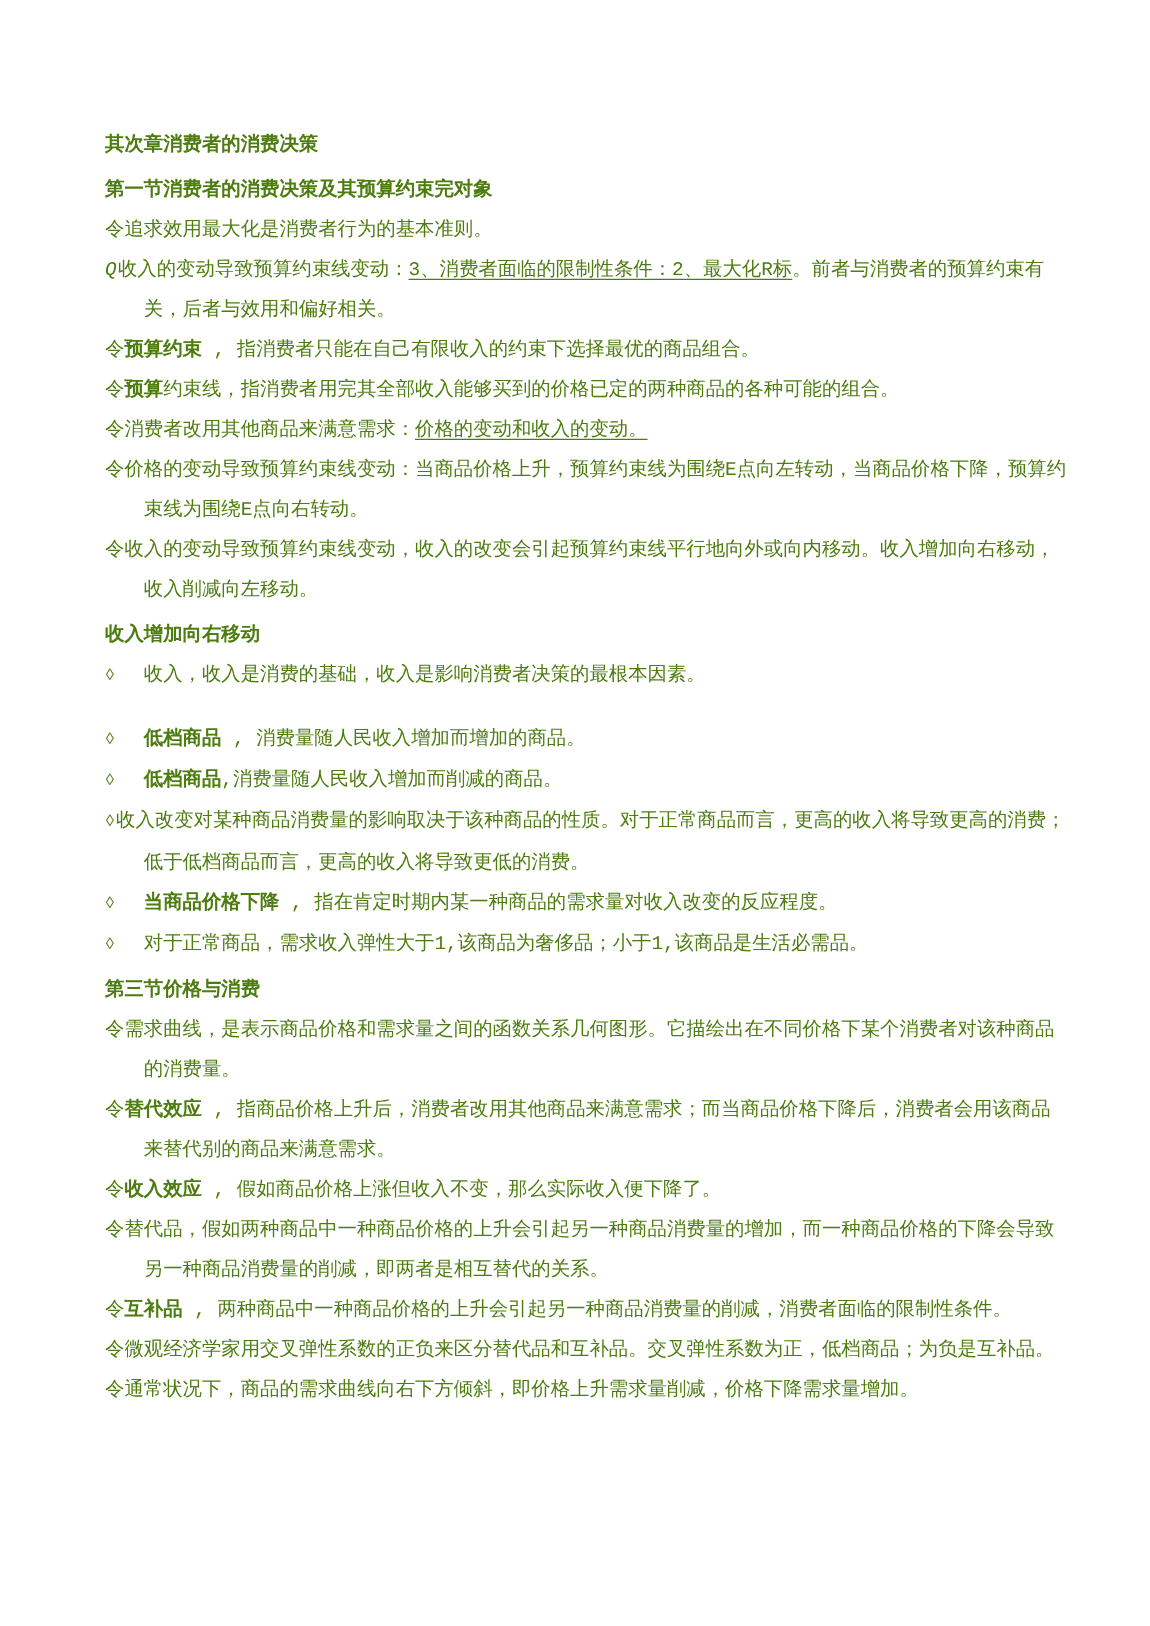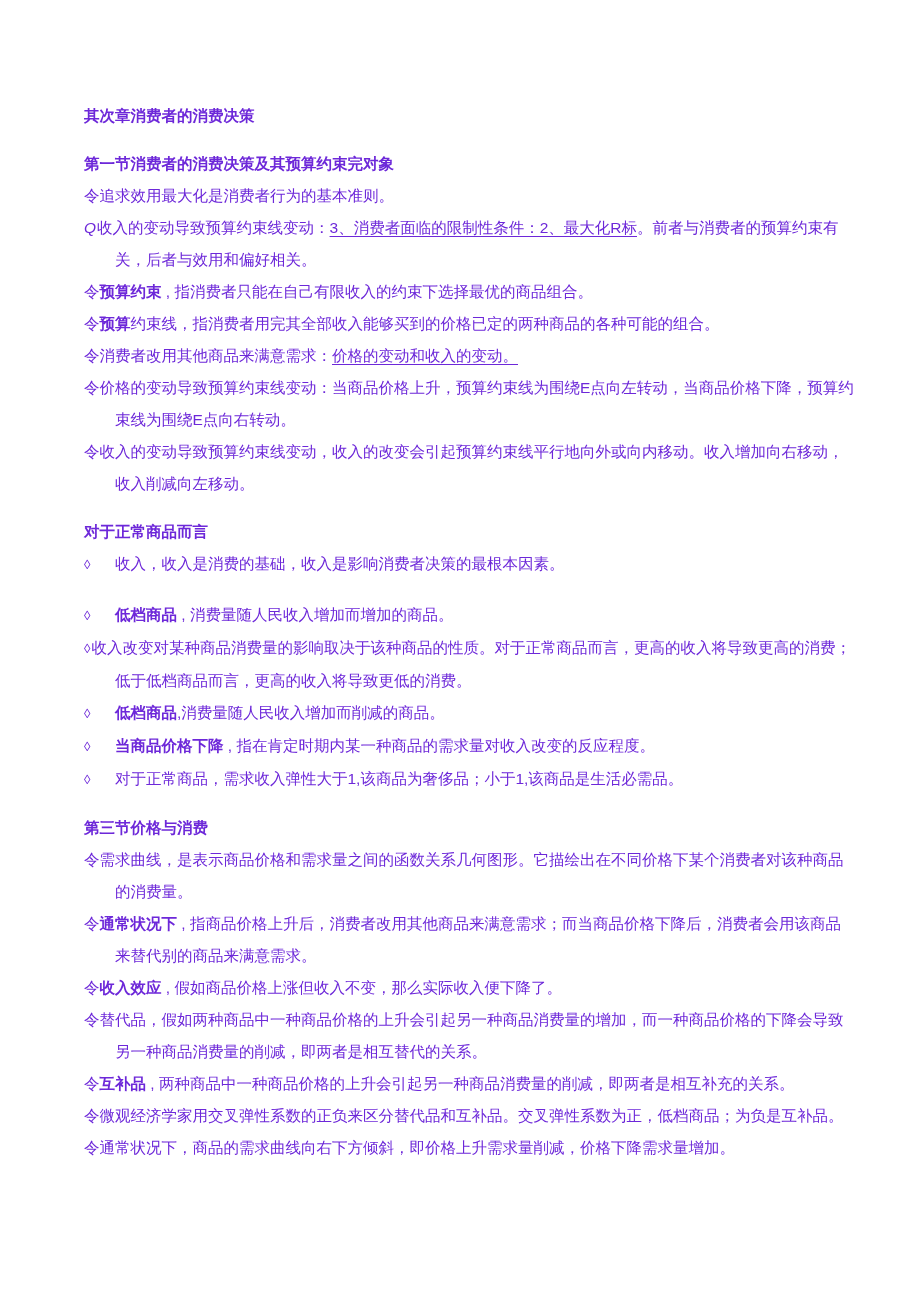--- a/index.html
+++ b/index.html
@@ -6,41 +6,41 @@
     margin: 0;
     padding: 0;
     background: #ffffff;
   }
   .page {
     position: relative;
     width: 920px;
     height: 1301px;
     background: #ffffff;
     overflow: hidden;
-    font-family: Liberation Sans, sans-serif;
-    color: #6d28d9;
+    font-family: Liberation Mono, monospace;
+    color: #4d7c0f;
   }
   .content {
     position: absolute;
     left: 84px;
     top: 100px;
     width: 770px;
   }
   .para {
     font-size: 15.5px;
     line-height: 32px;
     margin: 0;
     padding-left: 31px;   
     text-indent: -31px;
     word-break: break-all;
   }
   .kind-h1, .kind-h2 {
     font-weight: bold;
   }
-  .kind-h2 { margin-top: 16px; }
+  .kind-h2 { margin-top: 4px; }
   .kind-h1 { margin-top: 0; }
   .kind-blank { height: 18px; padding: 0; text-indent: 0; }
   .bullet { white-space: pre; }
   .bullet-ling { }
   .bullet-q {
     font-style: italic;
     padding-right: 1px;
   }
   .bullet-diamond {
     font-size: 13px;
@@ -62,30 +62,30 @@
   <div class="content">
       <div class="para kind-h1"><span class="">其次章消费者的消费决策</span></div>
       <div class="para kind-h2"><span class="">第一节消费者的消费决策及其预算约束完对象</span></div>
       <div class="para kind-p"><span class="bullet bullet-ling">令</span><span class="">追求效用最大化是消费者行为的基本准则。</span></div>
       <div class="para kind-p"><span class="bullet bullet-q">Q</span><span class="">收入的变动导致预算约束线变动：</span><span class="u ">3、消费者面临的限制性条件：2、最大化R标</span><span class="">。前者与消费者的预算约束有关，后者与效用和偏好相关。</span></div>
       <div class="para kind-p"><span class="bullet bullet-ling">令</span><span class="b ">预算约束</span><span class=""> , 指消费者只能在自己有限收入的约束下选择最优的商品组合。</span></div>
       <div class="para kind-p"><span class="bullet bullet-ling">令</span><span class="b ">预算</span><span class="">约束线，指消费者用完其全部收入能够买到的价格已定的两种商品的各种可能的组合。</span></div>
       <div class="para kind-p"><span class="bullet bullet-ling">令</span><span class="">消费者改用其他商品来满意需求：</span><span class="u ">价格的变动和收入的变动。</span></div>
       <div class="para kind-p"><span class="bullet bullet-ling">令</span><span class="">价格的变动导致预算约束线变动：当商品价格上升，预算约束线为围绕E点向左转动，当商品价格下降，预算约束线为围绕E点向右转动。</span></div>
       <div class="para kind-p"><span class="bullet bullet-ling">令</span><span class="">收入的变动导致预算约束线变动，收入的改变会引起预算约束线平行地向外或向内移动。收入增加向右移动，收入削减向左移动。</span></div>
-      <div class="para kind-h2"><span class="">对于正常商品而言</span></div>
+      <div class="para kind-h2"><span class="">收入增加向右移动</span></div>
       <div class="para kind-p"><span class="bullet bullet-diamond-tab">◊</span><span class="">收入，收入是消费的基础，收入是影响消费者决策的最根本因素。</span></div>
       <div class="para kind-blank"></div>
       <div class="para kind-p"><span class="bullet bullet-diamond-tab">◊</span><span class="b ">低档商品</span><span class=""> , 消费量随人民收入增加而增加的商品。</span></div>
+      <div class="para kind-p"><span class="bullet bullet-diamond-tab">◊</span><span class="b ">低档商品</span><span class="">,消费量随人民收入增加而削减的商品。</span></div>
       <div class="para kind-p"><span class="bullet bullet-diamond">◊</span><span class="">收入改变对某种商品消费量的影响取决于该种商品的性质。对于正常商品而言，更高的收入将导致更高的消费；低于低档商品而言，更高的收入将导致更低的消费。</span></div>
-      <div class="para kind-p"><span class="bullet bullet-diamond-tab">◊</span><span class="b ">低档商品</span><span class="">,消费量随人民收入增加而削减的商品。</span></div>
       <div class="para kind-p"><span class="bullet bullet-diamond-tab">◊</span><span class="b ">当商品价格下降</span><span class=""> , 指在肯定时期内某一种商品的需求量对收入改变的反应程度。</span></div>
       <div class="para kind-p"><span class="bullet bullet-diamond-tab">◊</span><span class="">对于正常商品，需求收入弹性大于1,该商品为奢侈品；小于1,该商品是生活必需品。</span></div>
       <div class="para kind-h2"><span class="">第三节价格与消费</span></div>
       <div class="para kind-p"><span class="bullet bullet-ling">令</span><span class="">需求曲线，是表示商品价格和需求量之间的函数关系几何图形。它描绘出在不同价格下某个消费者对该种商品的消费量。</span></div>
-      <div class="para kind-p"><span class="bullet bullet-ling">令</span><span class="b ">通常状况下</span><span class=""> , 指商品价格上升后，消费者改用其他商品来满意需求；而当商品价格下降后，消费者会用该商品来替代别的商品来满意需求。</span></div>
+      <div class="para kind-p"><span class="bullet bullet-ling">令</span><span class="b ">替代效应</span><span class=""> , 指商品价格上升后，消费者改用其他商品来满意需求；而当商品价格下降后，消费者会用该商品来替代别的商品来满意需求。</span></div>
       <div class="para kind-p"><span class="bullet bullet-ling">令</span><span class="b ">收入效应</span><span class=""> , 假如商品价格上涨但收入不变，那么实际收入便下降了。</span></div>
       <div class="para kind-p"><span class="bullet bullet-ling">令</span><span class="">替代品，假如两种商品中一种商品价格的上升会引起另一种商品消费量的增加，而一种商品价格的下降会导致另一种商品消费量的削减，即两者是相互替代的关系。</span></div>
-      <div class="para kind-p"><span class="bullet bullet-ling">令</span><span class="b ">互补品</span><span class=""> , 两种商品中一种商品价格的上升会引起另一种商品消费量的削减，即两者是相互补充的关系。</span></div>
+      <div class="para kind-p"><span class="bullet bullet-ling">令</span><span class="b ">互补品</span><span class=""> , 两种商品中一种商品价格的上升会引起另一种商品消费量的削减，消费者面临的限制性条件。</span></div>
       <div class="para kind-p"><span class="bullet bullet-ling">令</span><span class="">微观经济学家用交叉弹性系数的正负来区分替代品和互补品。交叉弹性系数为正，低档商品；为负是互补品。</span></div>
       <div class="para kind-p"><span class="bullet bullet-ling">令</span><span class="">通常状况下，商品的需求曲线向右下方倾斜，即价格上升需求量削减，价格下降需求量增加。</span></div>
     </div>
 </div>
 
 </body></html>

